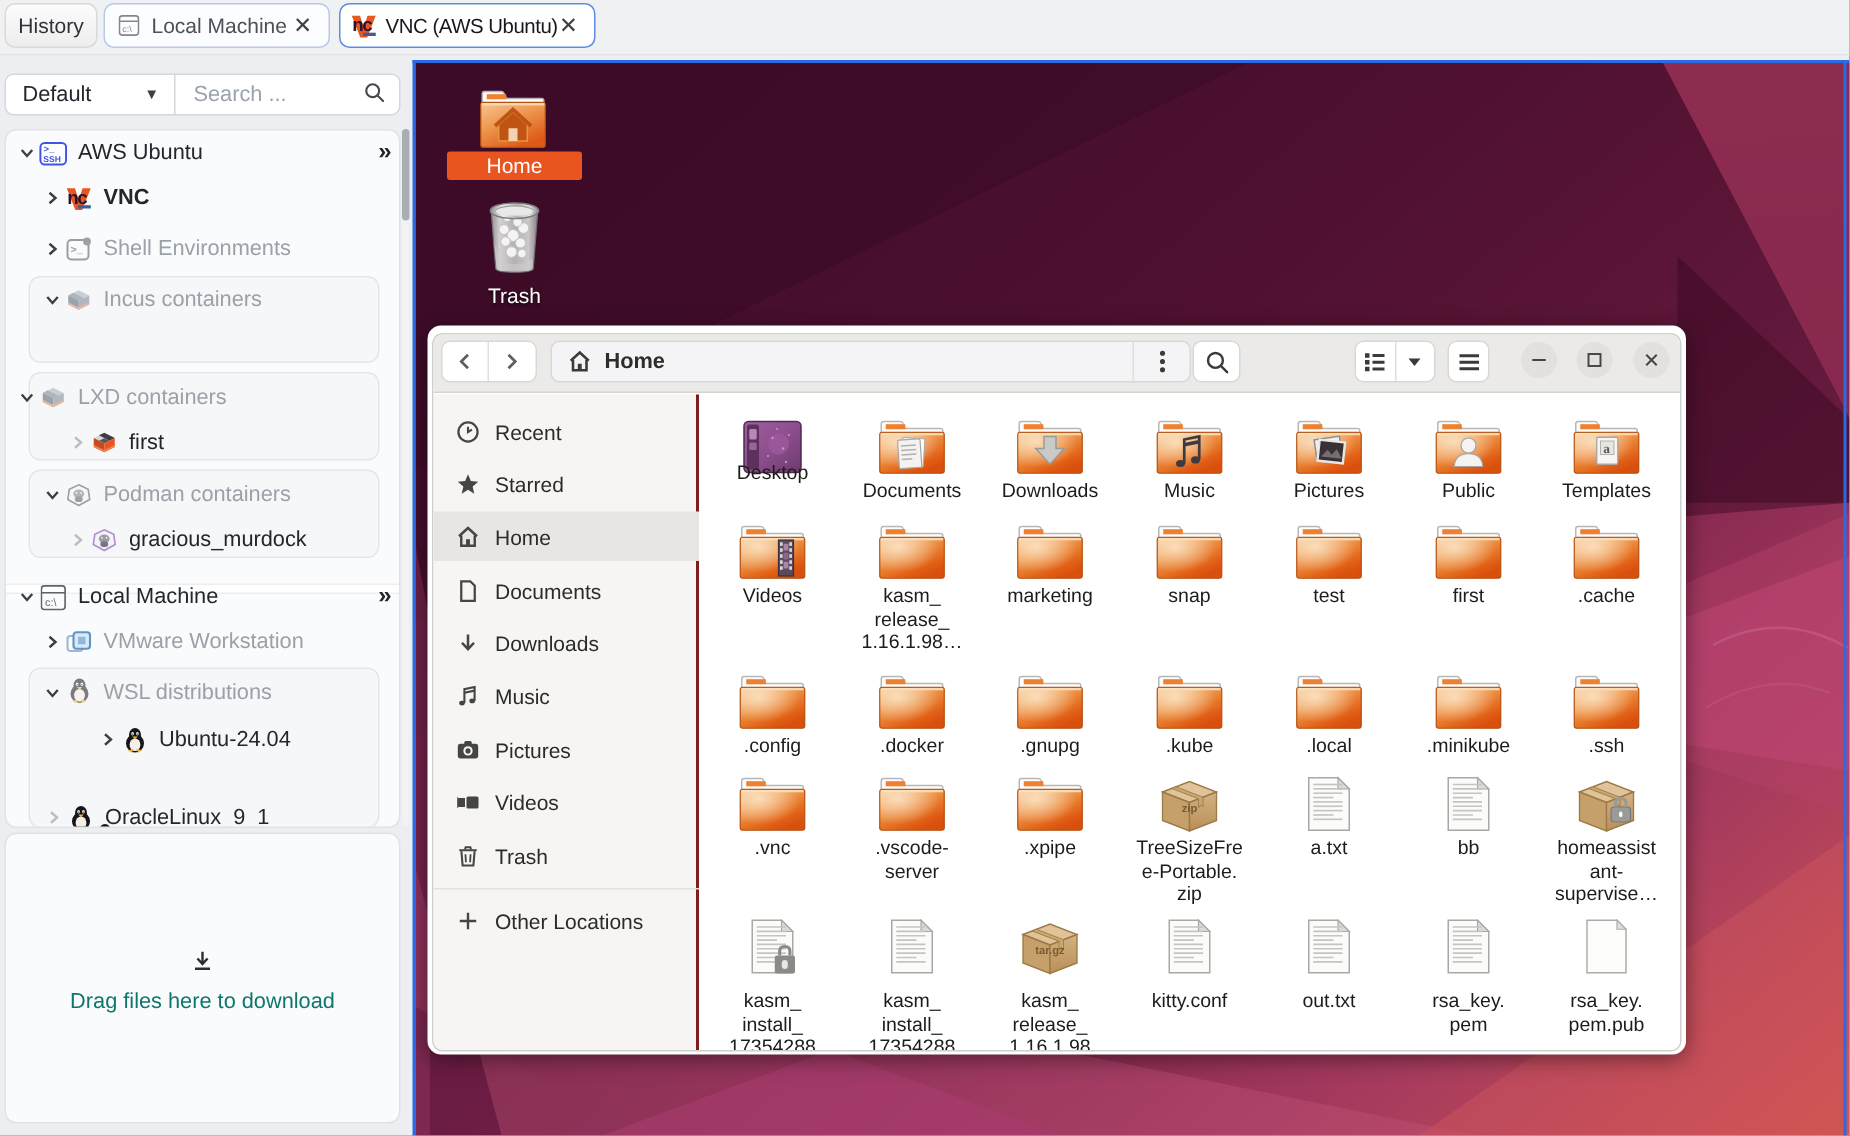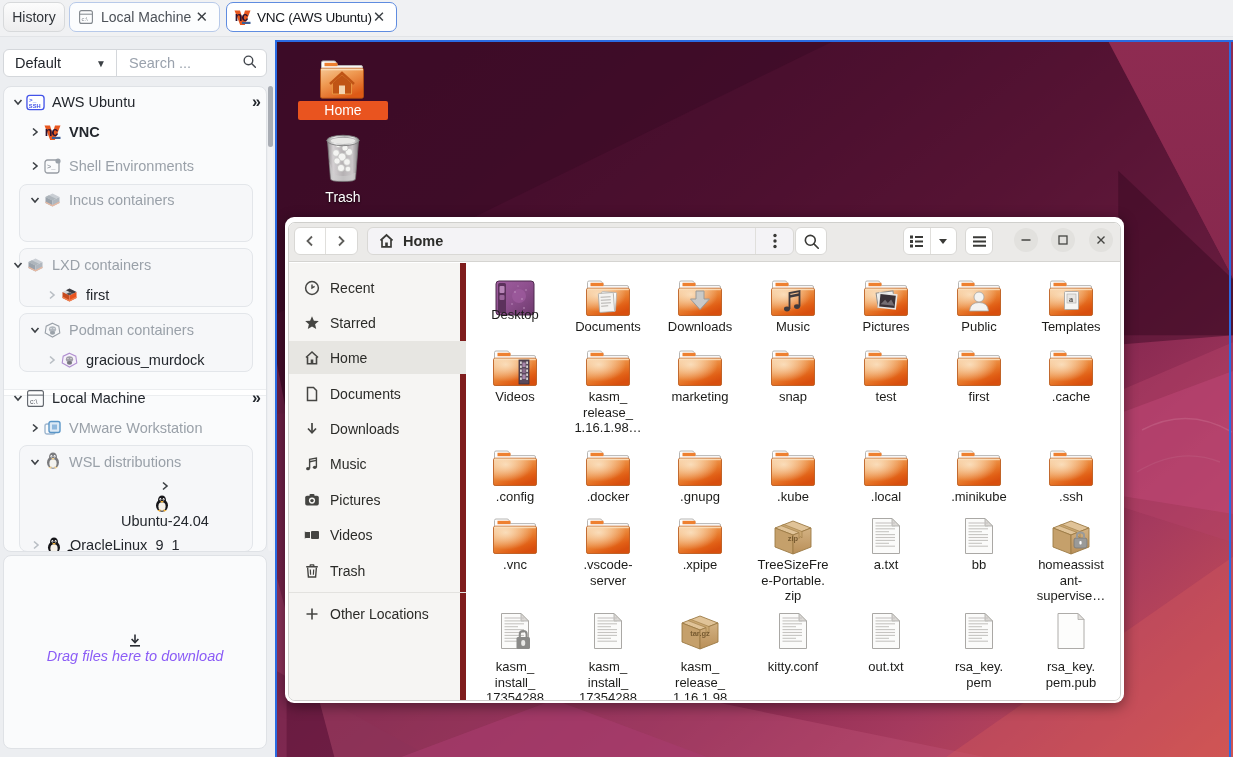--- a/index.html
+++ b/index.html
@@ -21,37 +21,37 @@
   #tree { position:absolute; left:3px; top:49px; width:264px; height:466px; background:#fafbfc; border:1px solid #dfe2e6; border-radius:8px; overflow:hidden; }
   .trow { position:absolute; left:0; width:100%; height:30px; display:flex; align-items:center; font-size:14.5px; color:#23272d; }
   .trow.gray { color:#9aa1a9; }
   .gbox { position:absolute; left:15px; width:234px; background:#f6f7f9; border:1px solid #e3e6ea; border-radius:8px; }
   .chev { width:16px; height:16px; flex:0 0 16px; display:flex; align-items:center; justify-content:center; }
   .ticon { width:19px; height:17px; flex:0 0 19px; margin-right:7px; display:flex; align-items:center; justify-content:center; }
   .dblarrow { position:absolute; right:8px; font-size:16px; color:#23272d; font-weight:bold; letter-spacing:-3px; }
   #treescroll { position:absolute; left:268px; top:50px; width:5px; height:464px; background:#f1f2f4; border-radius:3px; }
   #treethumb { position:absolute; left:268px; top:49px; width:5px; height:61px; background:#a9adb4; border-radius:3px; }
   #droppanel { position:absolute; left:3px; top:518px; width:264px; height:194px; background:#fafbfc; border:1px solid #dfe2e6; border-radius:8px; text-align:center; }
-  #droppanel .txt { font-size:14.5px; color:#8b5cf6;font-style:italic; }
+  #droppanel .txt { margin-top:12px; font-size:14.5px; color:#0f766e; }
   
   #vnc { position:absolute; left:275px; top:40px; width:958px; height:717px; border-top:2px solid #2a6be2; border-left:2px solid #2a6be2; }
   #wall { position:absolute; left:0; top:0; width:956px; height:715px; overflow:hidden;
     background:linear-gradient(140deg,#420e2c 0%,#4b1031 20%,#5a1437 36%,#6d1b40 50%,#862750 65%,#a53a5e 80%,#c04a57 92%,#cf554e 100%);
   }
   .wpoly { position:absolute; left:0; top:0; width:100%; height:100%; }
   #vncborder-r { position:absolute; right:2px; top:0; width:2px; height:717px; background:#2a6be2; }
   
   .desklabel { position:absolute; color:#fff; font-size:14px; text-align:center; text-shadow:0 1px 2px rgba(0,0,0,.8); }
   
   #win { position:absolute; left:8px; top:175px; width:839px; height:486px; background:#fff; border-radius:9px; box-shadow:0 3px 14px rgba(0,0,0,.45); }
   #wininner { position:absolute; left:3px; top:5px; right:3px; bottom:2px; border:1px solid #cfcfcc; border-radius:7px; overflow:hidden; background:#fff; }
   #whead { position:absolute; left:0; top:0; width:100%; height:39px; background:#ebeae8; border-bottom:1px solid #d5d4d1; }
   .hbtn { position:absolute; top:4px; height:28px; background:#fff; border:1px solid #d9d8d5; border-radius:6px; }
   .wcirc { position:absolute; top:5px; width:24px; height:24px; border-radius:50%; background:#e2e1de; display:flex; align-items:center; justify-content:center; }
-  #wside { position:absolute; left:0; top:40px; width:177px; bottom:0; background:#f6f5f3; border-right:6px solid #7f1d1d; }
+  #wside { position:absolute; left:0; top:40px; width:177px; bottom:0; background:#f6f5f3; border-right:2px solid #7f1d1d; }
   .srow { position:absolute; left:0; width:177px; height:33px; display:flex; align-items:center; font-size:14px; color:#2b2b28; }
   .srow .sic { width:16px; height:16px; margin-left:15px; margin-right:10px; flex:0 0 16px; }
   #wfiles { position:absolute; left:178px; top:40px; right:0; bottom:0; background:#fff; overflow:hidden; }
   .cell { position:absolute; width:92px; text-align:center; }
   .clabel { position:absolute; width:92px; text-align:center; font-size:13px; line-height:15.5px; color:#1c1c1a; }
 </style>
 </head>
 <body>
 
 <div id="tabbar">
@@ -264,21 +264,21 @@
               <ellipse cx="8.6" cy="4.2" rx="0.9" ry="1.2" fill="#fff"></ellipse>
 <circle cx="5.5" cy="4.4" r="0.45" fill="#111"></circle>
               <circle cx="8.5" cy="4.4" r="0.45" fill="#111"></circle>
 <path d="M5.2 6 L8.8 6 L7 8 Z" fill="#f2b23a"></path>
 <path d="M2.2 15.2 L6 14.4 L4.8 16.8 Z" fill="#f2b23a"></path>
               <path d="M11.8 15.2 L8 14.4 L9.2 16.8 Z" fill="#f2b23a"></path>
             </svg></span>
         </span>
         <span style="">WSL distributions</span>
       </div>
-      <div class="trow " style="top:391px;padding-left:60px;flex-direction:column;">
+      <div class="trow " style="top:391px;padding-left:60px;">
         <span class="chev">
           <svg width="12" height="12" viewBox="0 0 12 12">
             <path d="M4 2.5 L8 6 L4 9.5" fill="none" stroke="#3c4045" stroke-width="1.6"></path>
           </svg>
         </span>
         <span class="ticon">
           <svg width="14" height="17" viewBox="0 0 14 17" style="">
             <ellipse cx="7" cy="10.5" rx="6" ry="6.2" fill="#16161a"></ellipse>
 <ellipse cx="7" cy="5" rx="4" ry="4.6" fill="#16161a"></ellipse>
 <ellipse cx="7" cy="11.5" rx="3.6" ry="4.2" fill="#f4f0e8"></ellipse>

